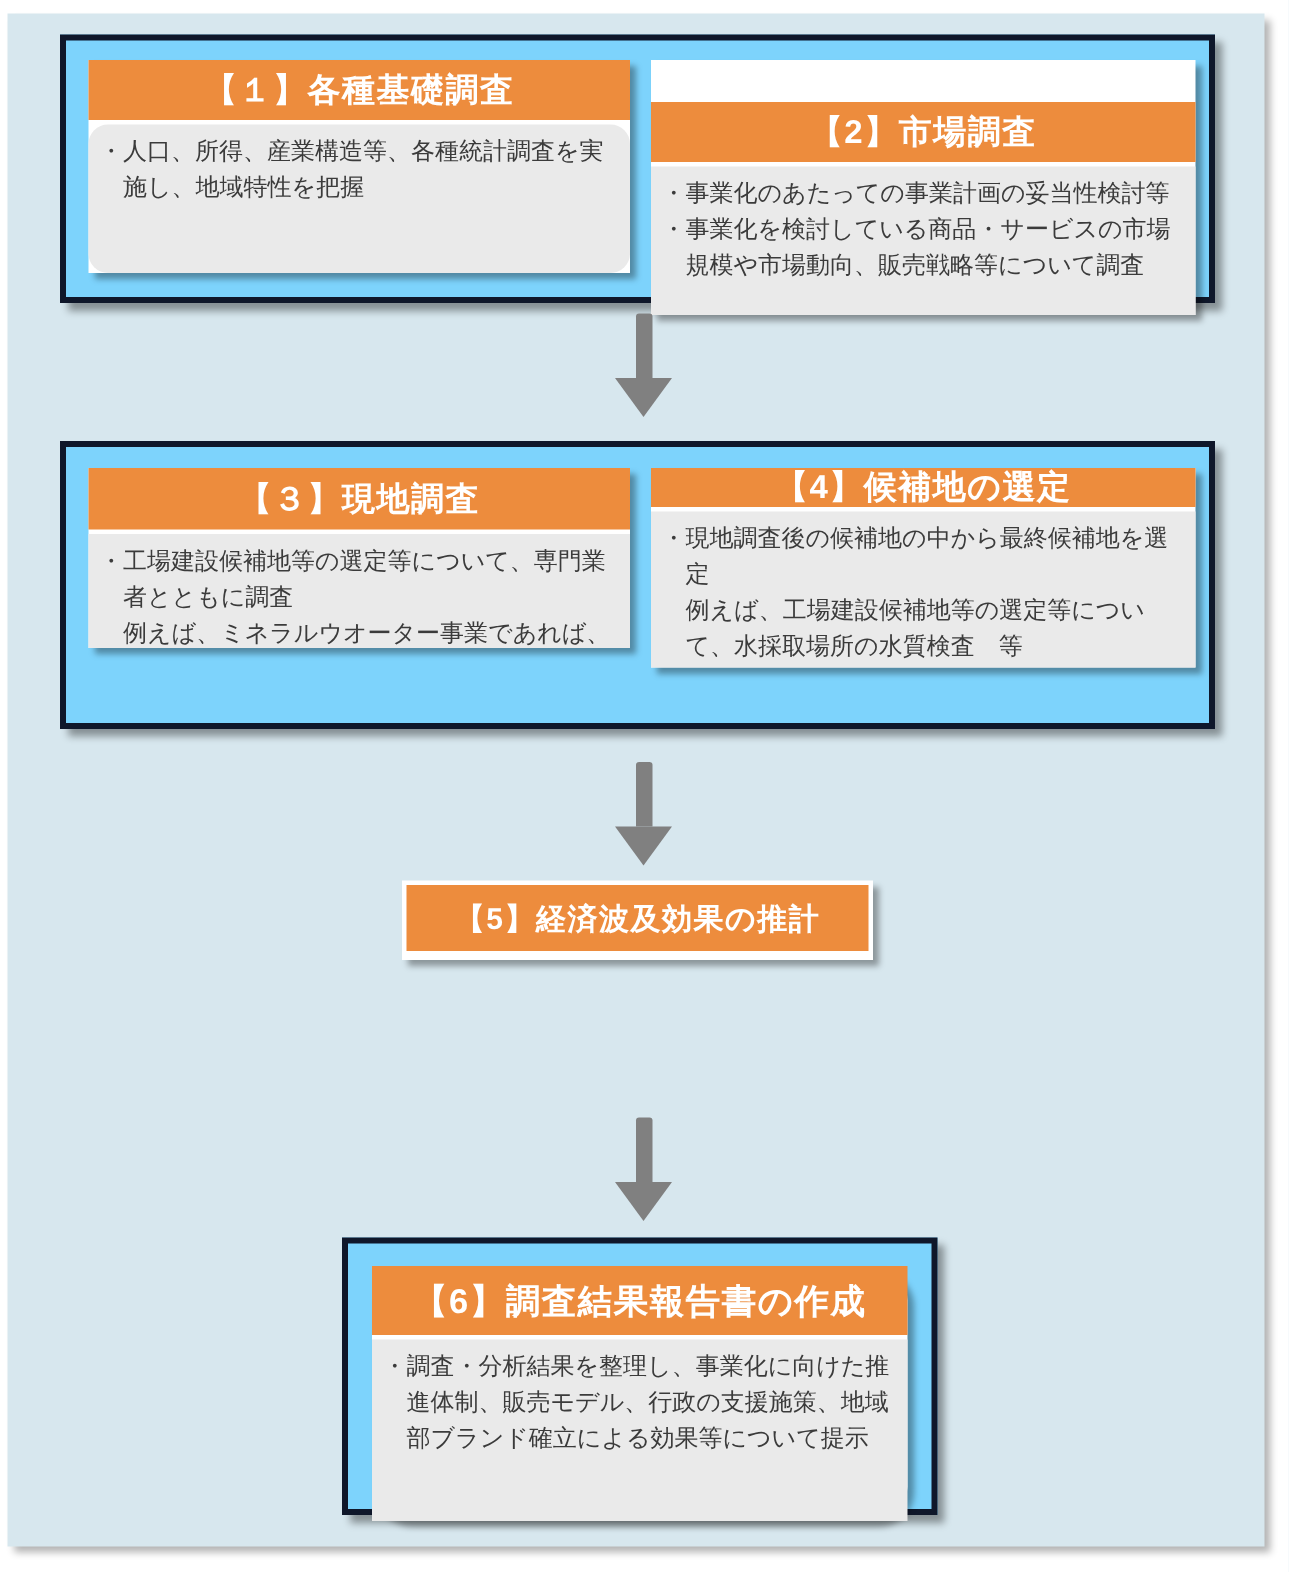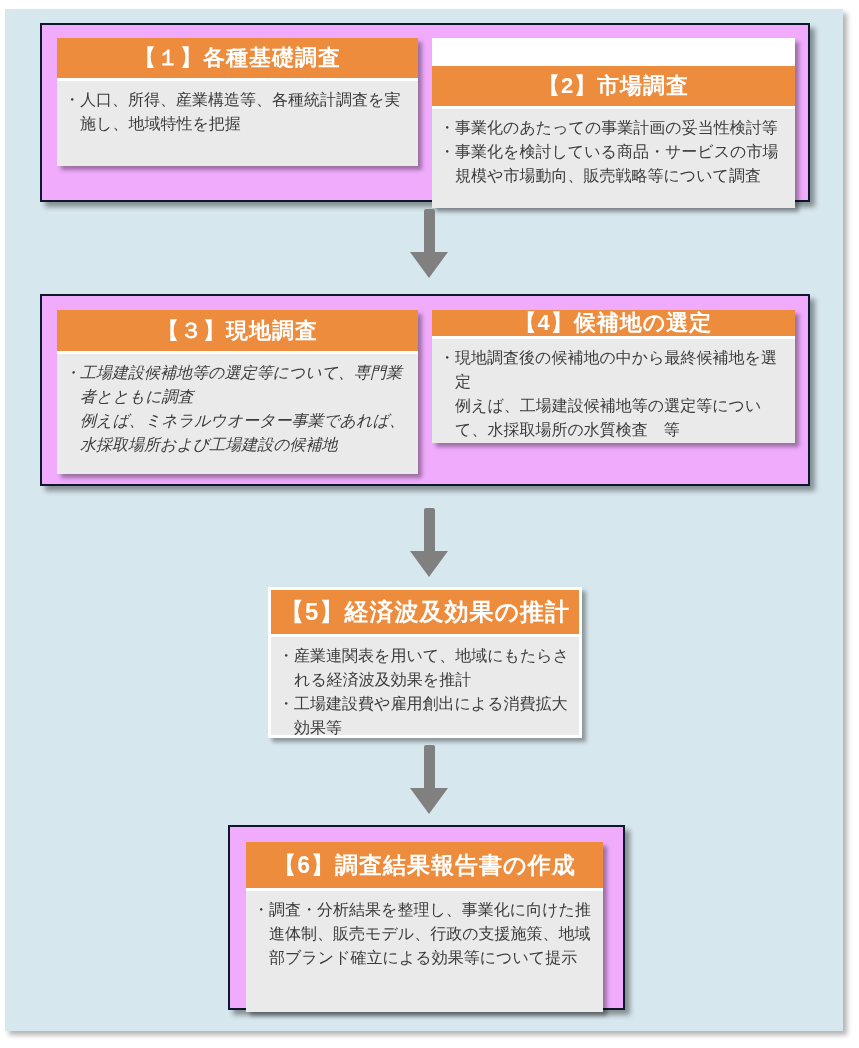--- a/index.html
+++ b/index.html
@@ -11,22 +11,22 @@
   .page { position: absolute; left: 0; top: 0; width: 859px; height: 1048px; background: #ffffff; }
 
   .canvas {
     position: absolute; left: 5px; top: 9px; width: 838px; height: 1022px;
     background: #D7E7EE;
     box-shadow: 4px 4px 5px rgba(0,0,0,0.30);
   }
 
   
   .obox {
-    position: absolute; background: #f0abfc;
-    border: 2px solid #0f172a;
+    position: absolute; background: #7dd3fc;
+    border: 4px solid #0f172a;
     box-shadow: 5px 5px 5px rgba(0,0,0,0.38);
   }
   .obox-a { left: 35px; top: 14px;  width: 770px; height: 179px; }
   .obox-b { left: 35px; top: 285px; width: 770px; height: 192px; }
   .obox-c { left: 223px; top: 816px; width: 397px; height: 185px; }
 
   
   .card { position: absolute; background: #ffffff; box-shadow: 4px 4px 4px rgba(0,0,0,0.35); }
   .card-header {
     background: #ED8C3D; color: #ffffff;
@@ -39,43 +39,43 @@
     font-size: 16px; line-height: 24px;
     padding: 7px 7px 0 7px;
     overflow: hidden;
   }
   .item { text-indent: -1em; padding-left: 1em; }
   .item.continuation { text-indent: 0; padding-left: 1em; }
 
   
   .card-1 { left: 15px;  top: 13px; width: 361px; }
   .card-1 .card-header { height: 40px; }
-  .card-1 .card-body   { height: 85px; }
+  .card-1 .card-body   { height: 99px; border-radius: 13px; }
   .card-2 { left: 390px; top: 13px; width: 363px; }
   .card-2 .card-header { height: 40px; margin-top: 28px; }
   .card-2 .card-body   { height: 99px; }
 
   
   .card-3 { left: 15px;  top: 14px; width: 361px; }
   .card-3 .card-header { height: 41px; }
-  .card-3 .card-body   { height: 120px; font-style: italic; }
+  .card-3 .card-body   { height: 76px; }
   .card-4 { left: 390px; top: 14px; width: 363px; }
   .card-4 .card-header { height: 26px; }
   .card-4 .card-body   { height: 104px; }
 
   
   .card-5 {
     left: 263px; top: 578px; width: 314px;
     padding: 3px; background: #ffffff;
   }
-  .card-5 .card-header { height: 44px; font-size: 24px; }
+  .card-5 .card-header { height: 44px; font-size: 20px; }
   .card-5 .card-body   { height: 98px; }
 
   
-  .card-6 { left: 16px; top: 15px; width: 357px; }
+  .card-6 { left: 16px; top: 15px; width: 357px; border-radius: 23px; }
   .card-6 .card-header { height: 46px; font-size: 23px; }
   .card-6 .card-body   { height: 121px; }
 
   
   .flow-arrow { position: absolute; width: 38px; display: flex; flex-direction: column; align-items: center; }
   .flow-arrow .stem { width: 11px; height: 43px; background: #808080; border-radius: 2px 2px 0 0; }
   .flow-arrow .head {
     width: 0; height: 0;
     border-left: 19px solid transparent;
     border-right: 19px solid transparent;
@@ -129,24 +129,20 @@
       </div>
     </div>
 
     <div class="flow-arrow arrow-2">
       <div class="stem"></div>
       <div class="head"></div>
     </div>
 
     <div class="card card-5">
       <div class="card-header">【5】経済波及効果の推計</div>
-      <div class="card-body">
-        <div class="item">・産業連関表を用いて、地域にもたらされる経済波及効果を推計</div>
-        <div class="item">・工場建設費や雇用創出による消費拡大効果等</div>
-      </div>
     </div>
 
     <div class="flow-arrow arrow-3">
       <div class="stem"></div>
       <div class="head"></div>
     </div>
 
     <div class="obox obox-c">
       <div class="card card-6">
         <div class="card-header">【6】調査結果報告書の作成</div>

